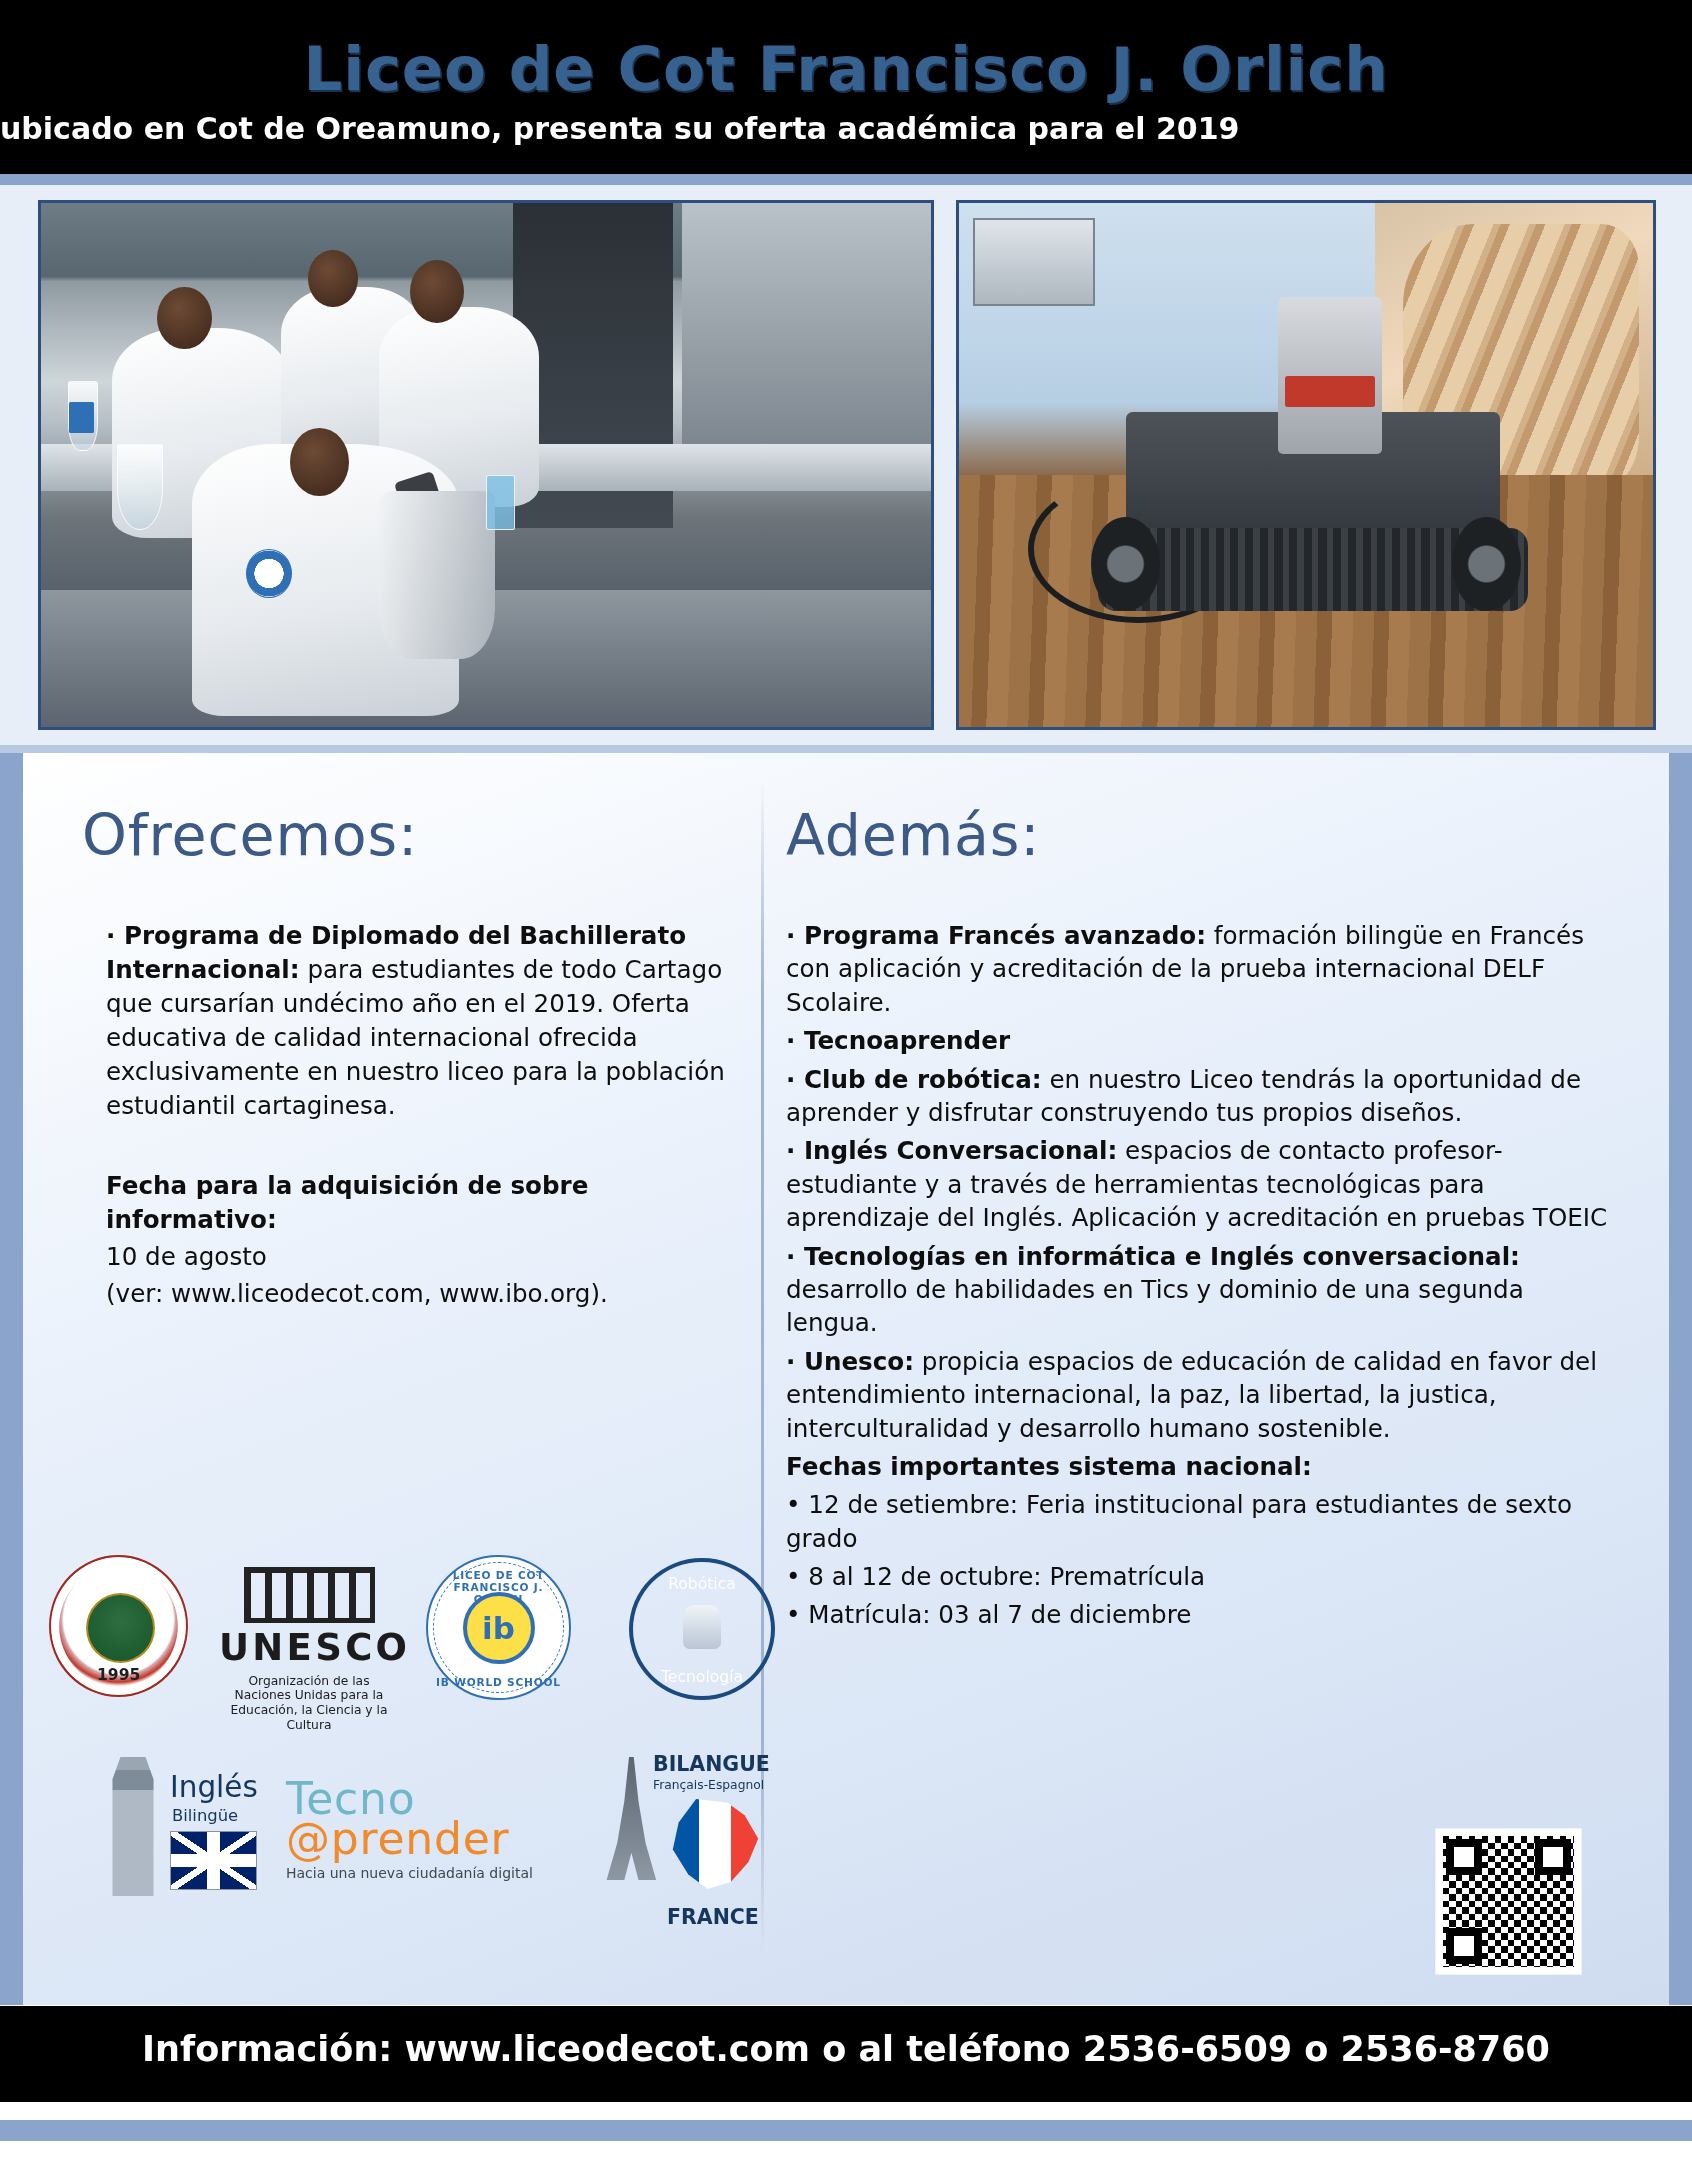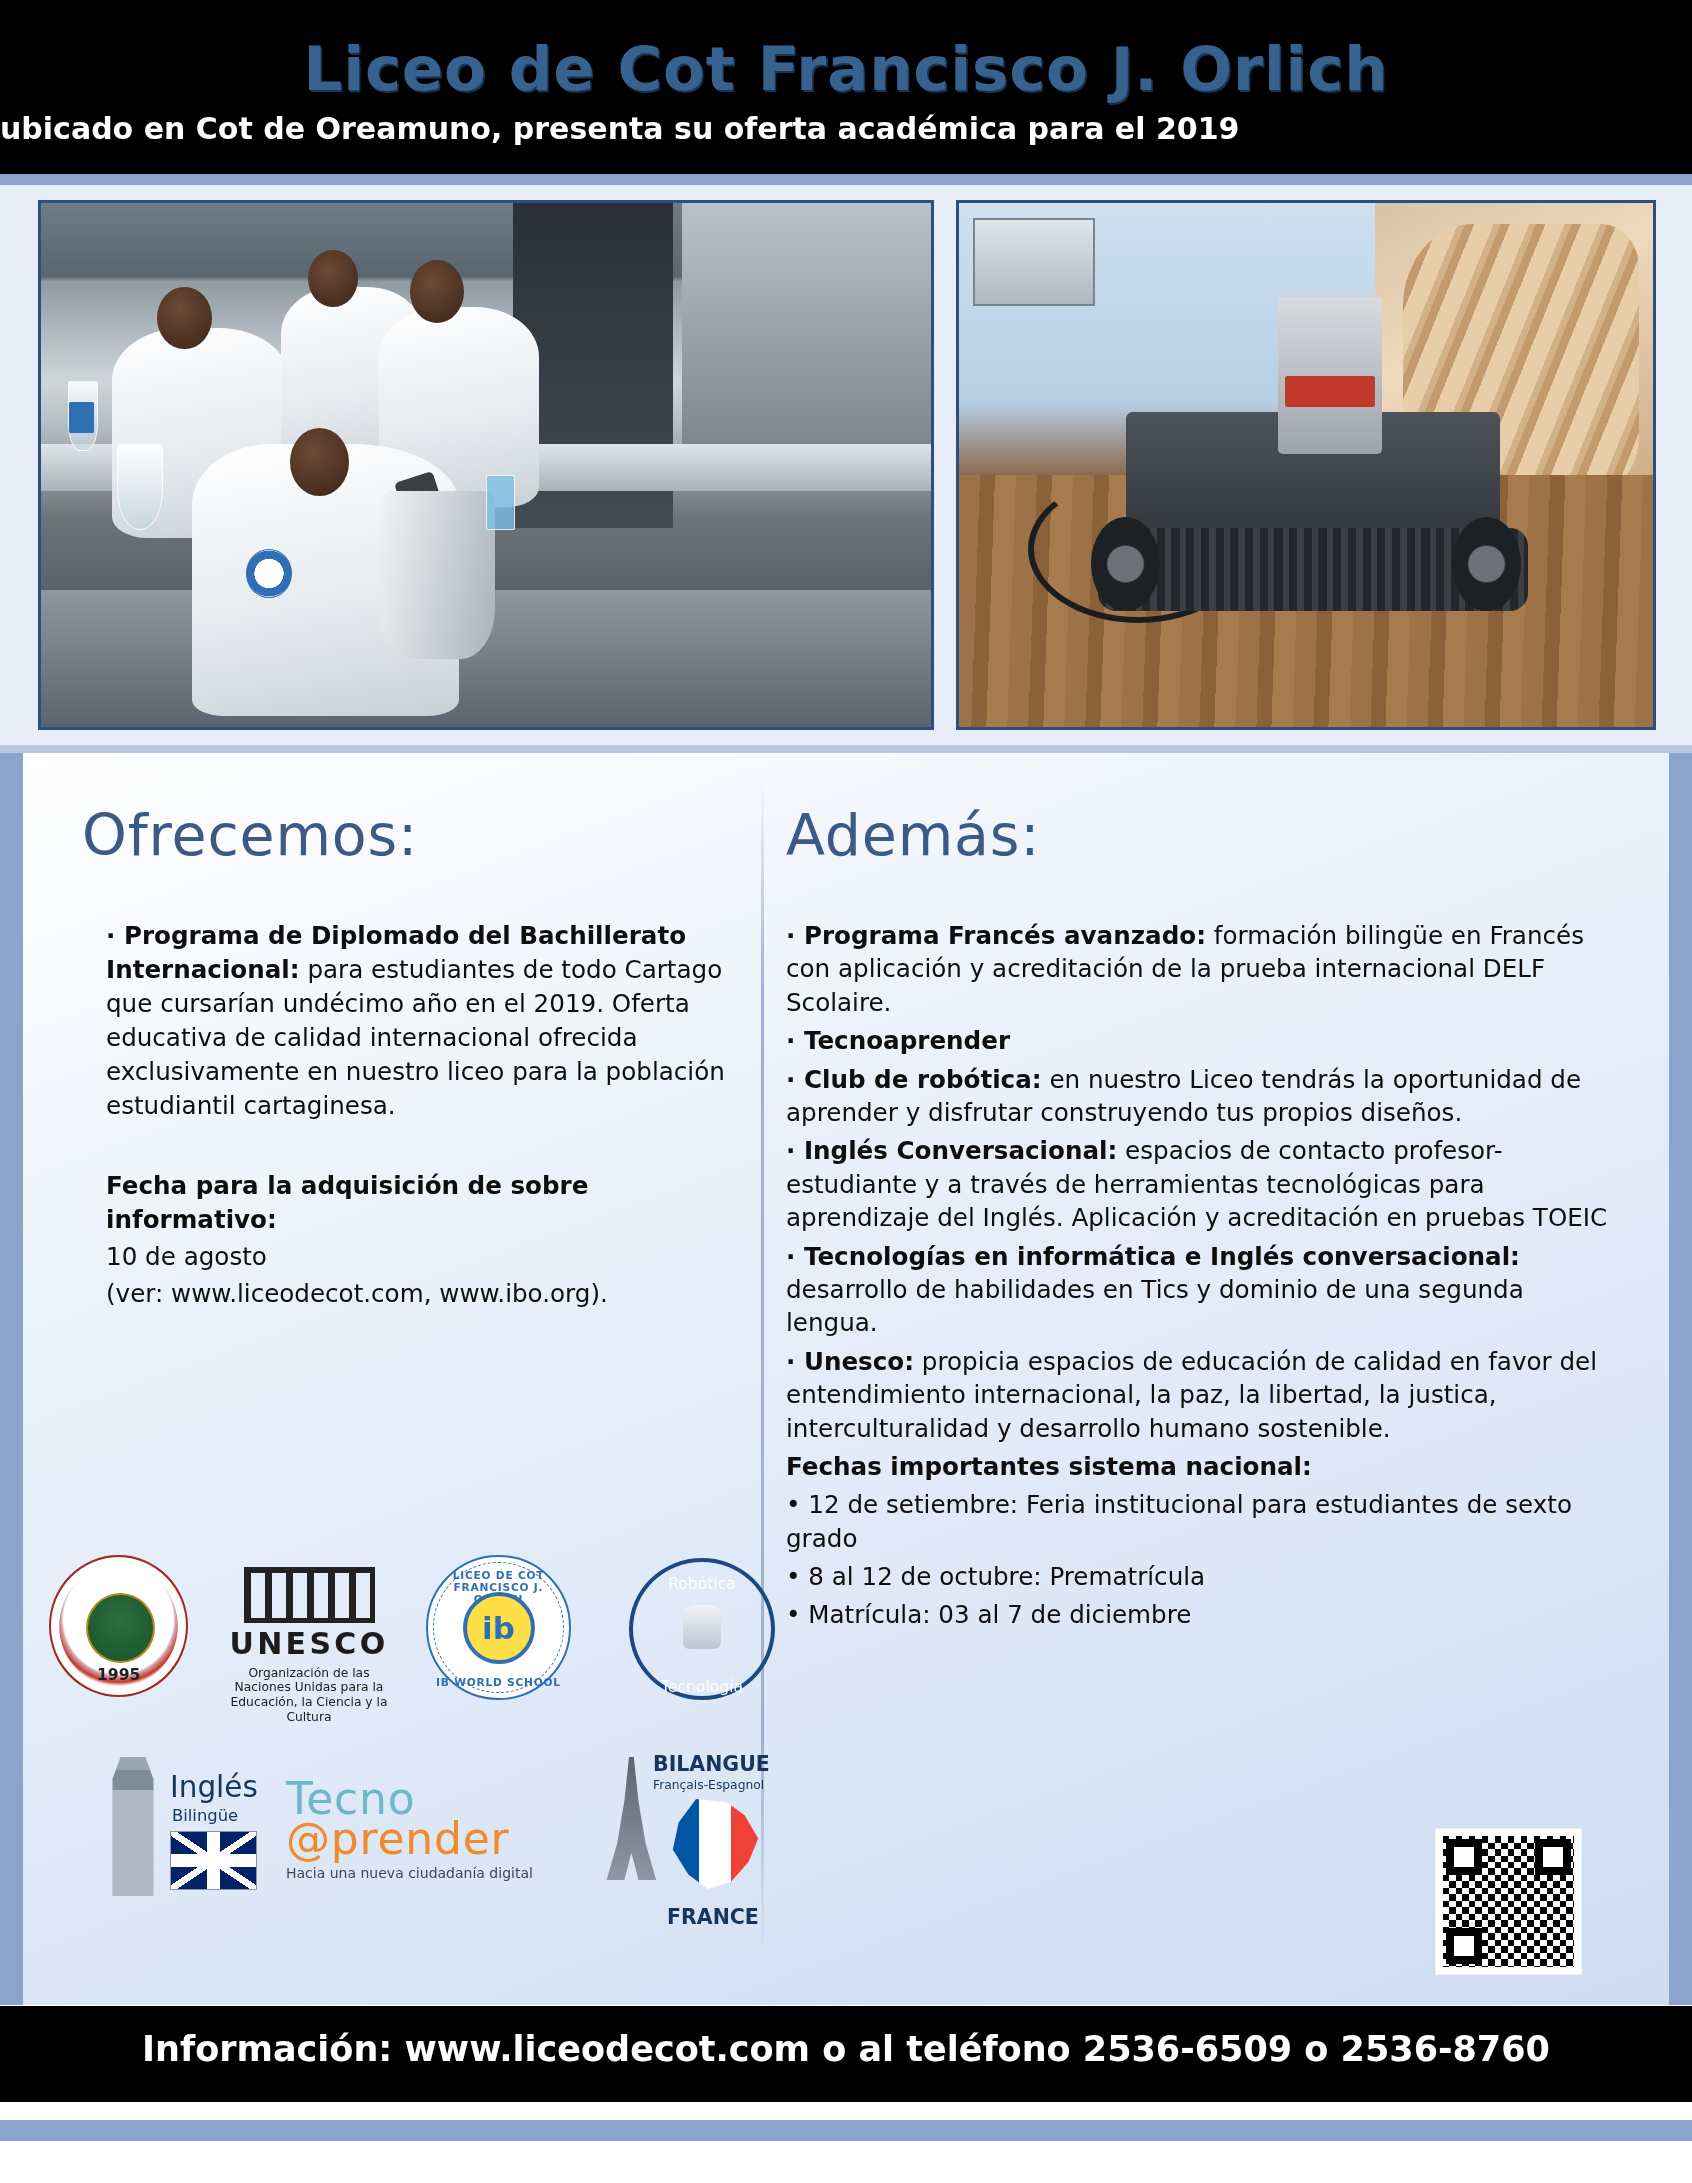--- a/index.html
+++ b/index.html
@@ -304,21 +304,21 @@
   .logo-unesco { left: 178px; top: 11.5px; width: 180px; height: 127px; text-align: center; }
   .unesco-temple {
     width: 131px; height: 51px; margin: 0 auto 3.3px auto;
     background:
       linear-gradient(180deg, #222 0 5.7px, transparent 5.7px),
       repeating-linear-gradient(90deg, #222 0 7.4px, transparent 7.4px 21px);
     border-bottom: 5.7px solid #222;
   }
   .unesco-word {
     font-family: "DejaVu Sans", sans-serif;
-    font-size: 30px; letter-spacing: 3.3px; font-weight: bold; color: #1c1c1c;
+    font-size: 37px; letter-spacing: 3.3px; font-weight: bold; color: #1c1c1c;
   }
   .unesco-sub {
     font-family: "DejaVu Sans", sans-serif;
     font-size: 12.3px; line-height: 1.2; color: #1c1c1c; margin-top: 4.9px;
   }
   .logo-ib {
     left: 385px; top: 0; width: 141px; height: 141px;
     border-radius: 50%;
     background: #ffffff;
     border: 2.5px solid #2f6fb5;
@@ -346,21 +346,21 @@
   .logo-ib .arc-bot { bottom: 9.8px; }
 
   .logo-robo {
     left: 588px; top: 3.3px; width: 138px; height: 134px;
     border-radius: 50%;
     background: radial-gradient(circle at 50% 40%, #2f6fb5 0%, #143e6e 70%, #0a2murky 100%);
     border: 4.1px solid #1a4a80;
     color: #ffffff;
   }
   .logo-robo .rt { position: absolute; left: 0; top: 13px; width: 100%; text-align: center; font-size: 15.6px; font-family: "DejaVu Sans", sans-serif; }
-  .logo-robo .rb { position: absolute; left: 0; bottom: 0; width: 100%; text-align: center; font-size: 15.6px; font-family: "DejaVu Sans", sans-serif; }
+  .logo-robo .rb { position: absolute; left: 0; bottom: 10px; width: 100%; text-align: center; font-size: 15.6px; font-family: "DejaVu Sans", sans-serif; }
   .logo-robo .bot {
     position: absolute; left: 50%; top: 48%;
     transform: translate(-50%,-50%);
     width: 38px; height: 44px;
     background: linear-gradient(180deg,#f0f4f8,#b9c6d4);
     border-radius: 11.5px 11.5px 6.5px 6.5px;
   }
 
   .logo-ingles { left: 0; top: 0; width: 164px; height: 164px; }
   .big-ben {

